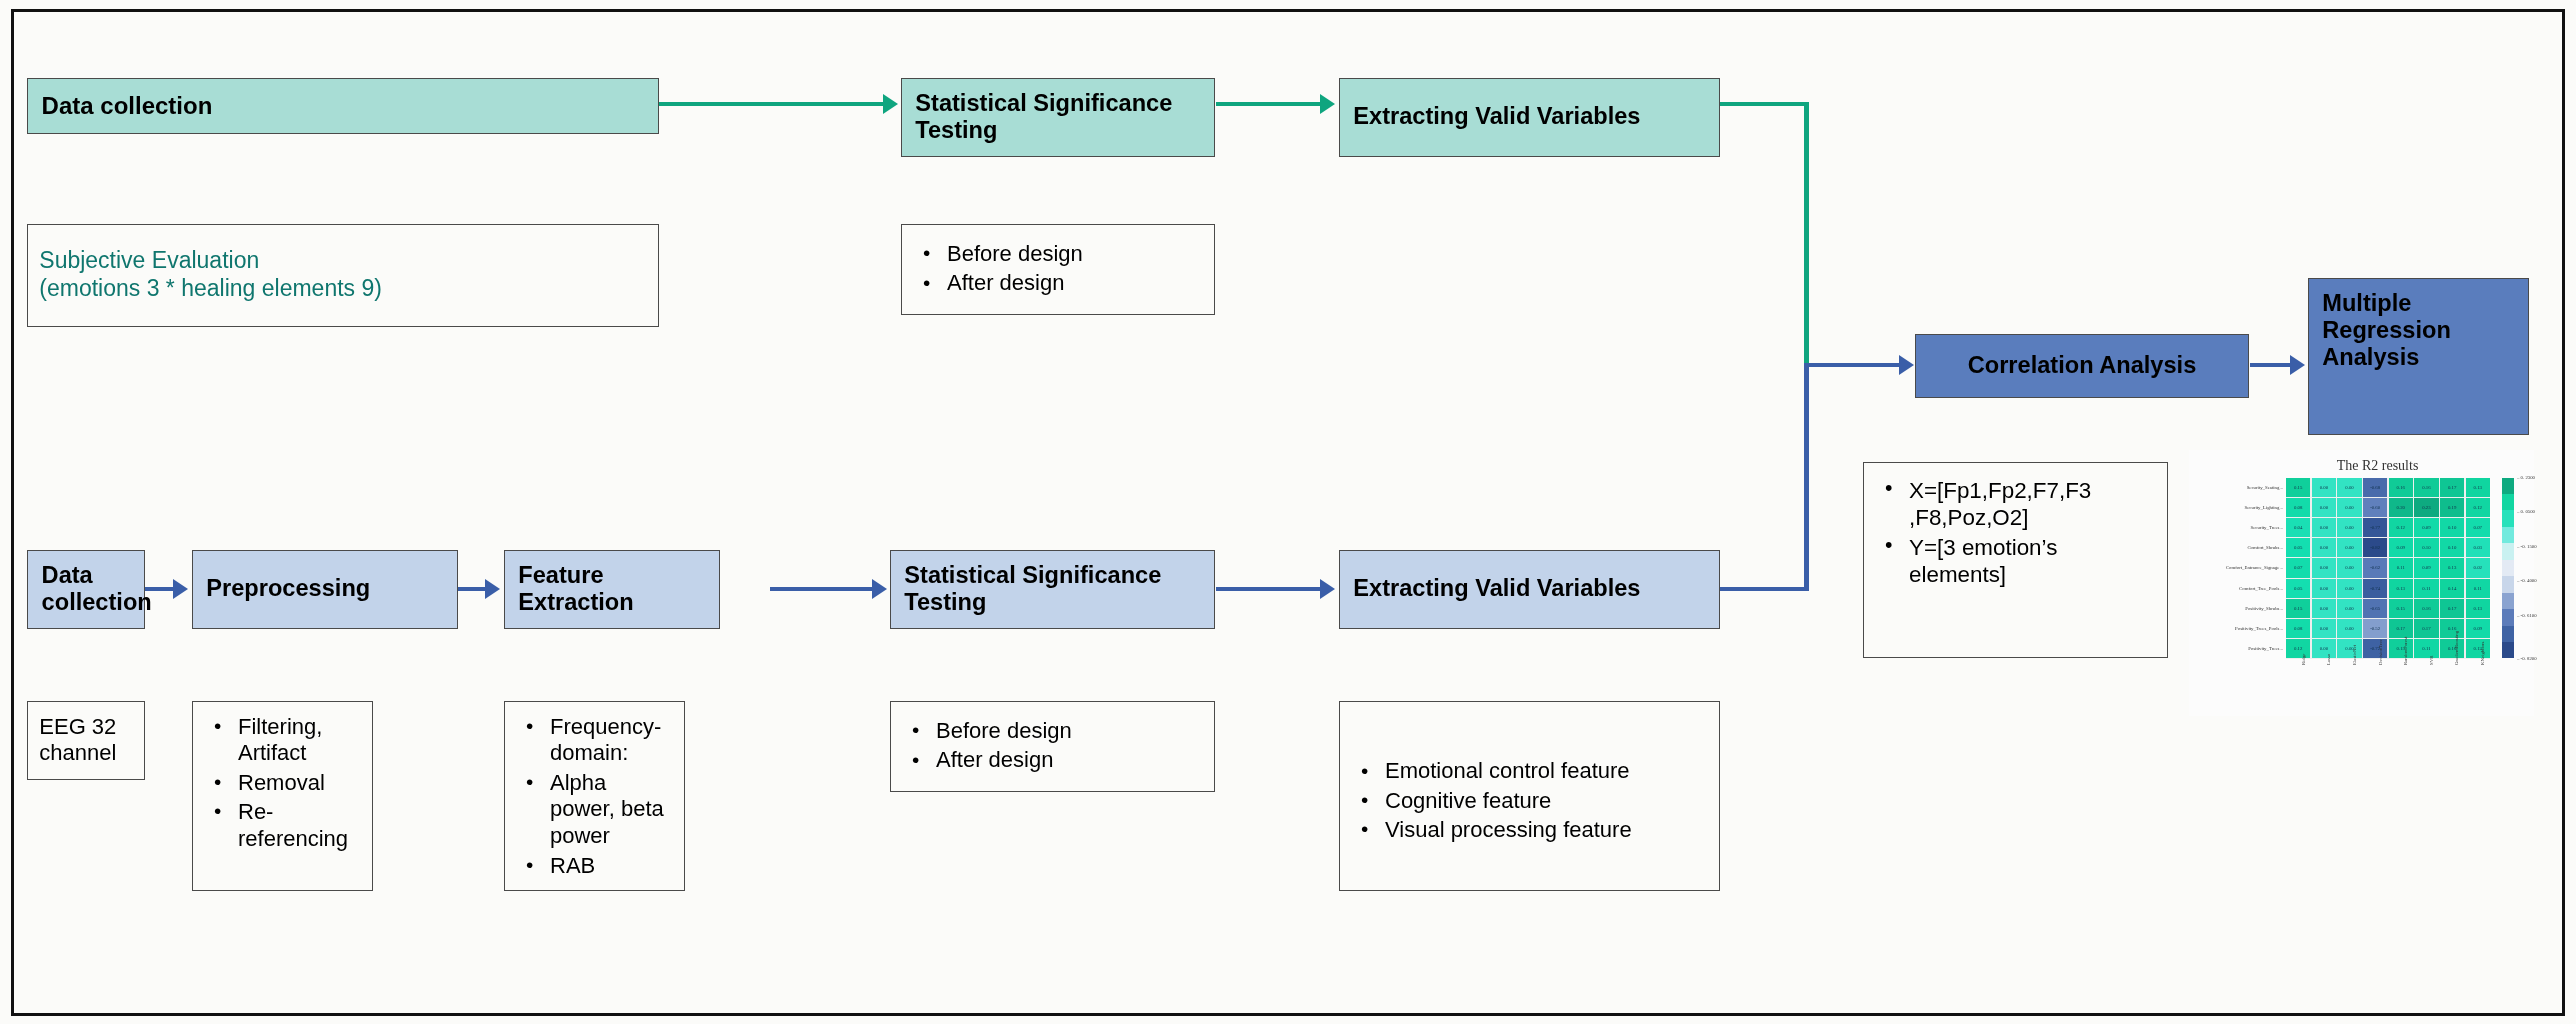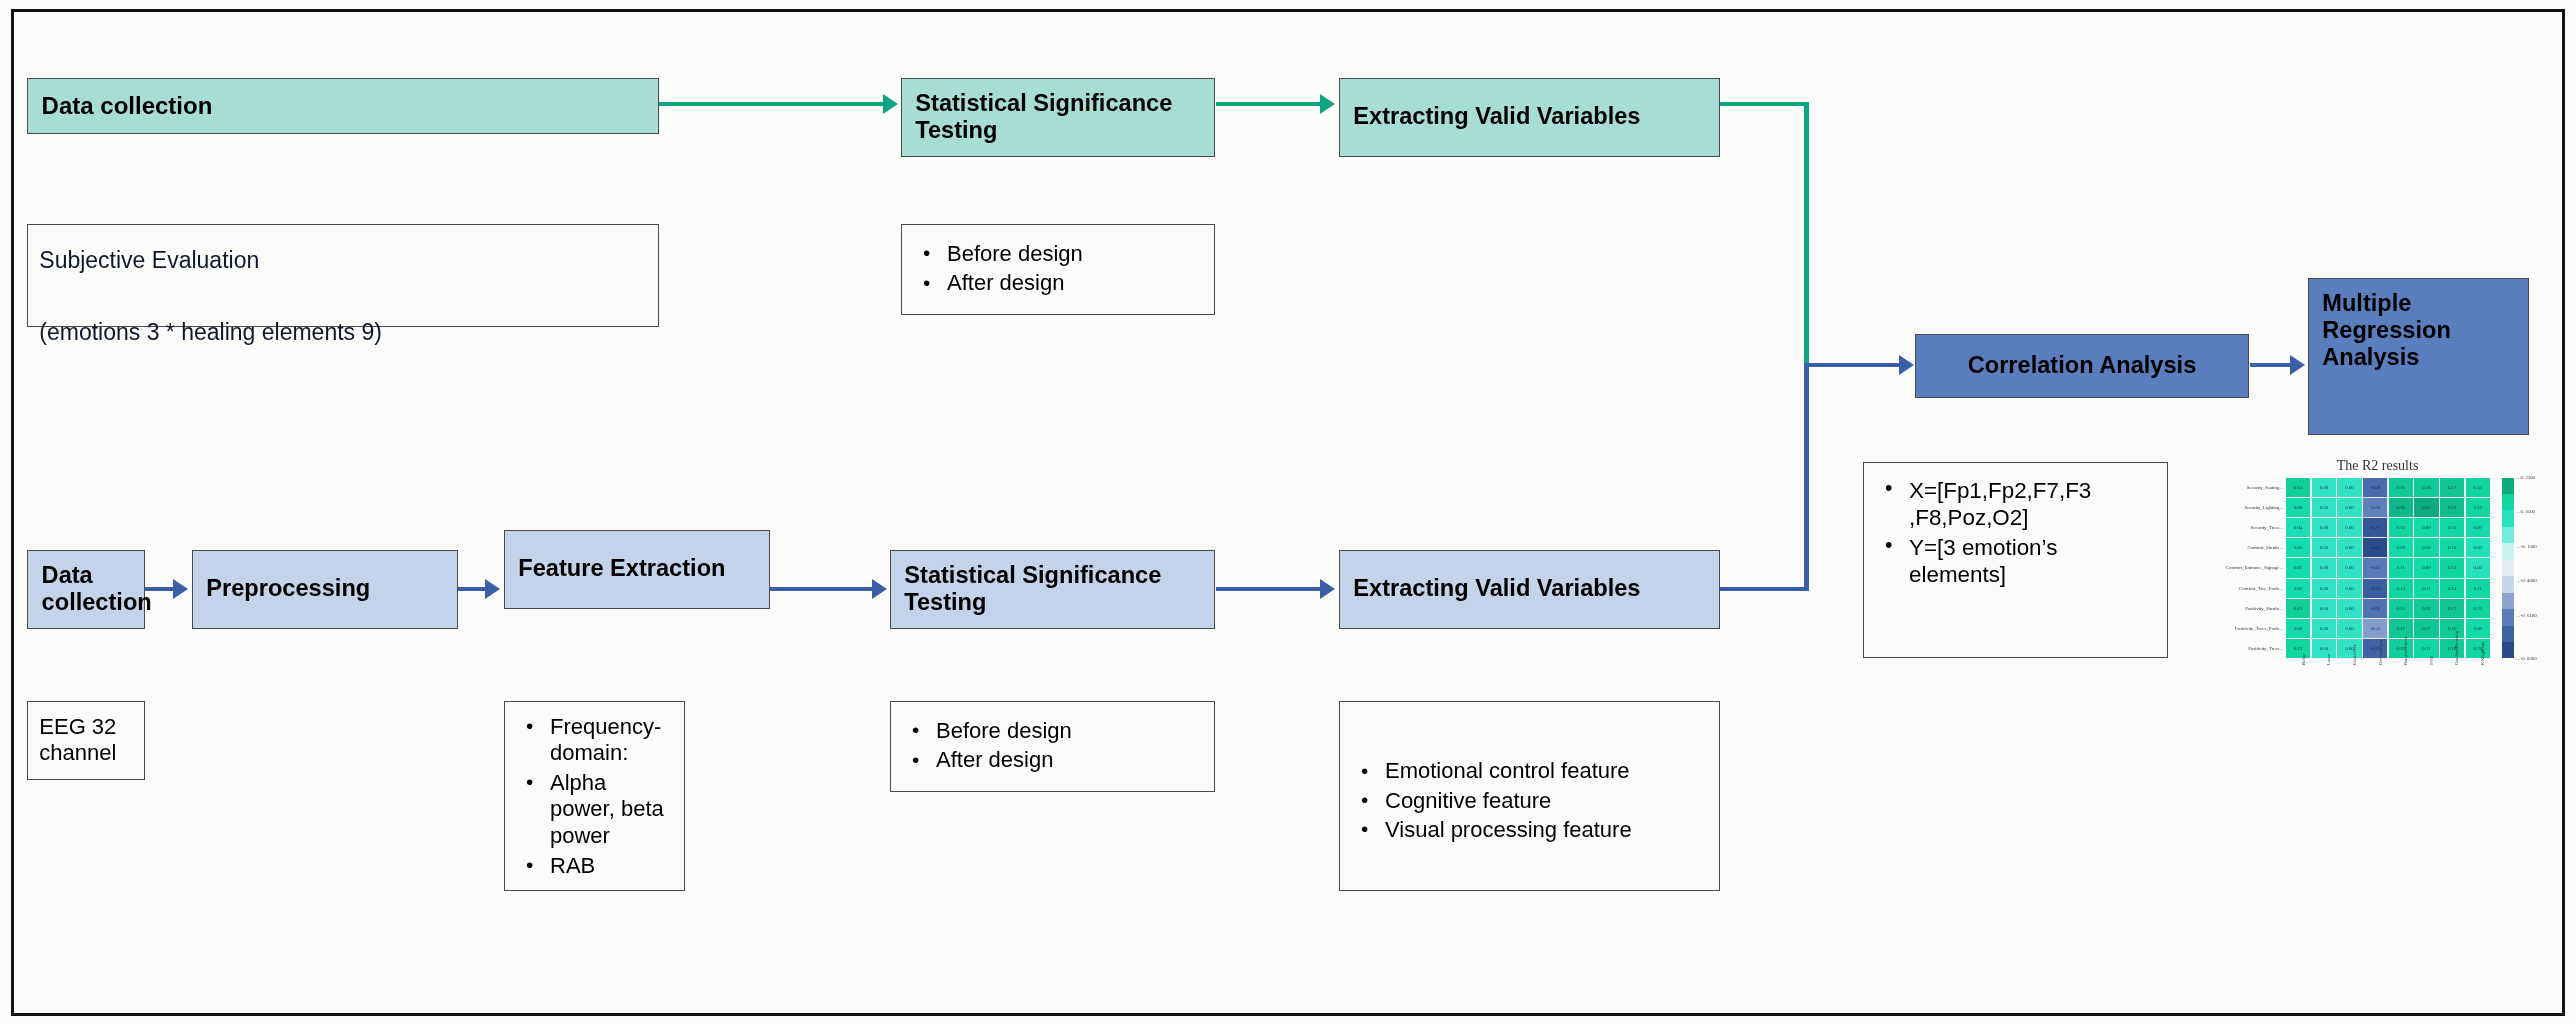--- a/index.html
+++ b/index.html
@@ -6,21 +6,21 @@
   body{font-family:"Liberation Sans",sans-serif;}
   #canvas{position:relative;width:2576px;height:1024px;background:#FBFBF9;overflow:hidden;}
   #frame{position:absolute;left:11px;top:8.5px;width:2554px;height:1007px;border:3px solid #111111;background:#FBFBF9;box-sizing:border-box;}
 
   .box{position:absolute;box-sizing:border-box;display:flex;align-items:center;}
   .proc{border:1.8px solid #4A4A4A;padding:0 13.3px;font-weight:bold;color:#000;line-height:1.16;}
   .proc.teal{background:#A8DDD5;}
   .proc.blue{background:#C2D3EA;}
   .proc.dark{background:#5A7DBD;border:1.8px solid #4A4A4A;justify-content:center;}
   .plain{background:#FBFBF9;border:1.8px solid #4A4A4A;padding:0 11px;color:#000;line-height:1.2;}
-  .navy-text{color:#0f172a;margin-top:44px;}
+  .navy-text{color:#0f766e;}
 
   ul.bul{margin:0;padding:0 0 0 34px;list-style:none;width:100%;}
   ul.bul li{position:relative;line-height:1.22;margin:2.4px 0;}
   ul.bul li:before{content:"\2022";position:absolute;left:-24px;top:-0.6px;font-size:0.95em;}
 
   .conn{position:absolute;background:#0FA57F;}
   .conn.b{background:#3A5EA8;}
   .arrow-r{position:absolute;width:0;height:0;border-top:10.3px solid transparent;border-bottom:10.3px solid transparent;border-left:15.7px solid #0FA57F;}
   .arrow-r.b{border-left-color:#3A5EA8;}
 
@@ -83,25 +83,32 @@
       <span>EEG 32 channel</span>
     </div>
 
     <div class="conn b" style="left:131px;top:575px;width:29px;height:4.8px;"></div>
     <div class="arrow-r b" style="left:159px;top:567px;"></div>
 
     <div class="box proc blue" style="left:178px;top:538px;width:266px;height:79px;font-size:23.6px;">
       <span>Preprocessing</span>
     </div>
 
+    <div class="box plain" style="left:178px;top:689px;width:181px;height:190px;font-size:22px;align-items:flex-start;padding-top:9.7px;">
+      <ul class="bul">
+        <li>Filtering, Artifact</li>
+        <li>Removal</li>
+        <li>Re-referencing</li>
+      </ul>
+    </div>
 
     <div class="conn b" style="left:444px;top:575px;width:29px;height:4.8px;"></div>
     <div class="arrow-r b" style="left:471px;top:567px;"></div>
 
-    <div class="box proc blue" style="left:490px;top:518px;width:266px;height:79px;font-size:23.6px;">
+    <div class="box proc blue" style="left:490px;top:538px;width:216px;height:79px;font-size:23.6px;">
       <span>Feature Extraction</span>
     </div>
 
     <div class="box plain" style="left:490px;top:689px;width:181px;height:190px;font-size:22px;align-items:flex-start;padding-top:9.7px;">
       <ul class="bul">
         <li>Frequency-domain:</li>
         <li>Alpha power, beta power</li>
         <li>RAB</li>
       </ul>
     </div>

